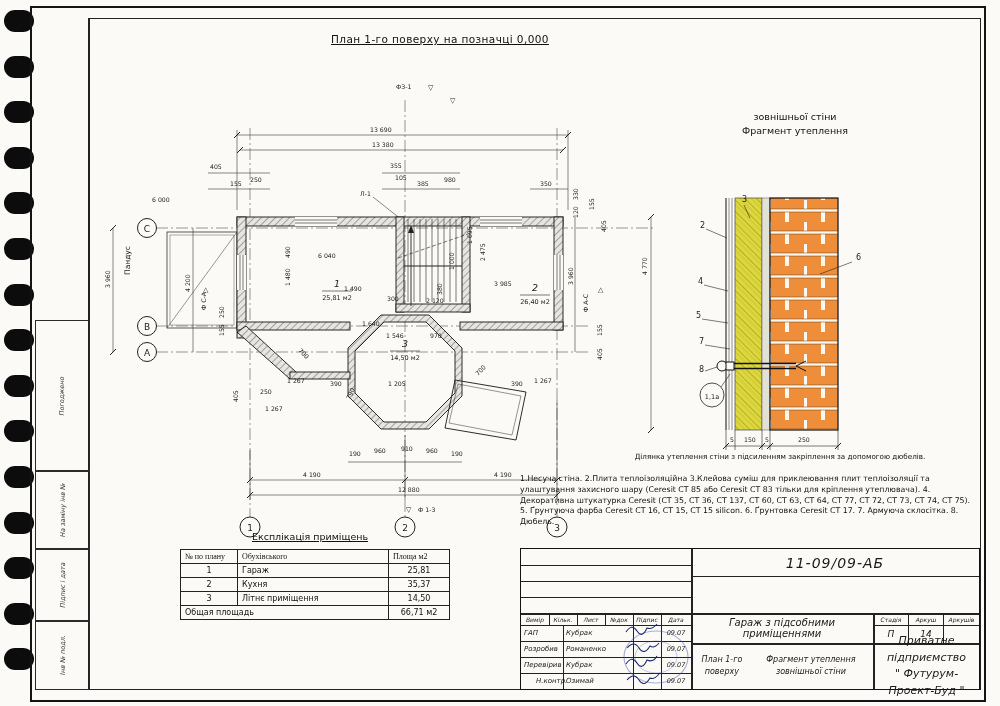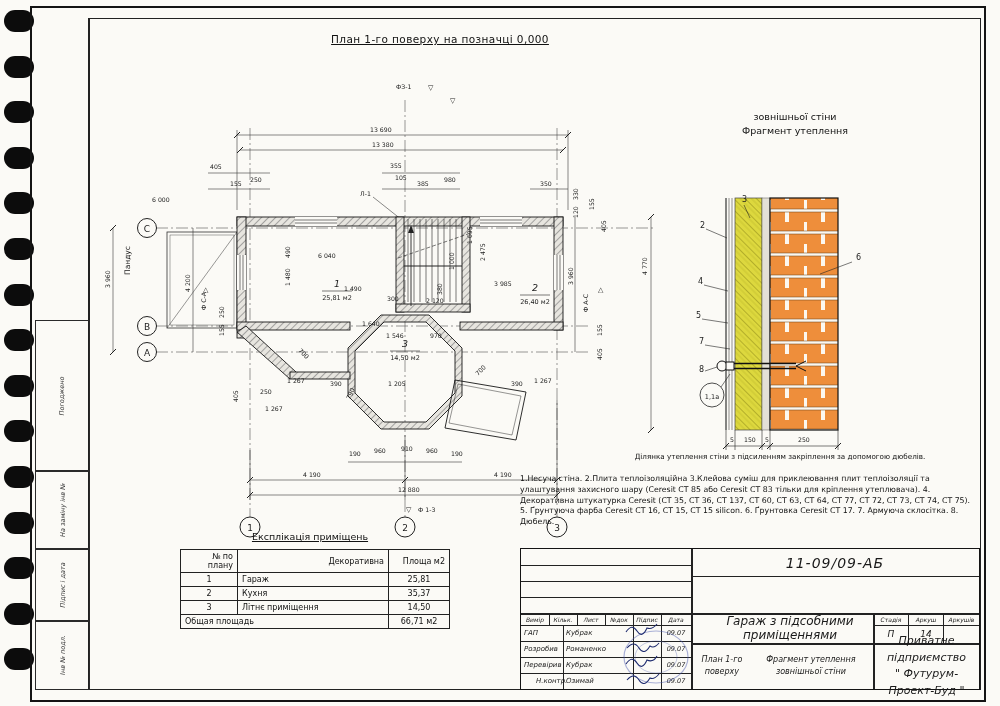--- a/index.html
+++ b/index.html
@@ -38,33 +38,33 @@
   
   .expl-title{
     position:absolute;left:205px;top:531px;width:210px;text-align:center;
     font-size:9.5px;text-decoration:underline;color:#111;
   }
   table.expl{
     position:absolute;left:180px;top:549px;border-collapse:collapse;
     font-size:8px;color:#111;
   }
   table.expl th,table.expl td{border:1px solid #222;padding:2px 4px;}
-  table.expl th{font-weight:normal;text-align:right;}
+  table.expl th{font-weight:normal;text-align:left;font-family:Liberation Serif, serif;}
   td.c{text-align:center;}
   
   .tb{position:absolute;left:520px;top:548px;width:458px;height:140px;border:1.5px solid #141414;font-style:italic;}
   .tb .ln{position:absolute;background:#222;}
   .tb .cell{position:absolute;display:flex;align-items:center;justify-content:center;text-align:center;}
   .tb .docnum{font-size:14px;letter-spacing:1px;font-style:italic;}
   .tb .addr{font-size:7.2px;line-height:1.35;font-style:italic;}
   .tb .hdr{font-size:6px;}
   .tb .role{font-size:7px;justify-content:flex-start;padding-left:3px;}
   .tb .name{font-size:7px;justify-content:flex-start;padding-left:2px;}
   .tb .date{font-size:6.5px;}
-  .tb .obj{font-size:12px;padding-left:8px;}
+  .tb .obj{font-size:10px;}
   .tb .stg{font-size:9px;}
   .tb .ttl{font-size:8px;line-height:1.5;}
   .tb .comp{font-size:11px;line-height:1.5;}
   
   svg text{font-family:"DejaVu Sans",sans-serif;font-size:6.2px;fill:#1c1c1c;}
   svg text.rn{font-size:9.5px;font-style:italic;text-anchor:middle;}
   svg text.ra{font-size:6.5px;text-anchor:middle;}
   svg text.ax{font-size:9px;text-anchor:middle;}
   svg text.big{font-size:7.5px;}
   svg text.tri{font-size:7px;}
@@ -418,21 +418,21 @@
 
   <div class="frag-caption">Ділянка утеплення стіни з підсиленням закріплення за допомогою дюбелів.</div>
 
   <div class="notes">1.Несуча стіна. 2.Плита теплоізоляційна    3.Клейова суміш для приклеювання плит теплоізоляції та улаштування захисного шару (Ceresit СТ 85 або Ceresit СТ 83 тільки для кріплення утеплювача). 4. Декоративна штукатурка Ceresit (СТ 35, СТ 36, СТ 137, СТ 60, СТ 63, СТ 64, СТ 77, СТ 72, СТ 73, СТ 74, СТ 75). 5. Ґрунтуюча фарба Ceresit СТ 16, СТ 15, СТ 15 silicon. 6. Ґрунтовка Ceresit СТ 17. 7. Армуюча склосітка. 8. Дюбель.</div>
 
   <div class="expl-title">Експлікація приміщень</div>
   <table class="expl">
     <tbody>
         <tr>
       <th style="width:48px;">№ по плану</th>
-      <th style="width:142px;">Декоративна</th>
+      <th style="width:142px;">Обухівського</th>
       <th style="width:52px;">Площа м2</th>
     </tr>
     <tr>
       <td class="c">1</td>
       <td>Гараж</td>
       <td class="c">25,81</td>
     </tr>
     <tr>
       <td class="c">2</td>
       <td>Кухня</td>

